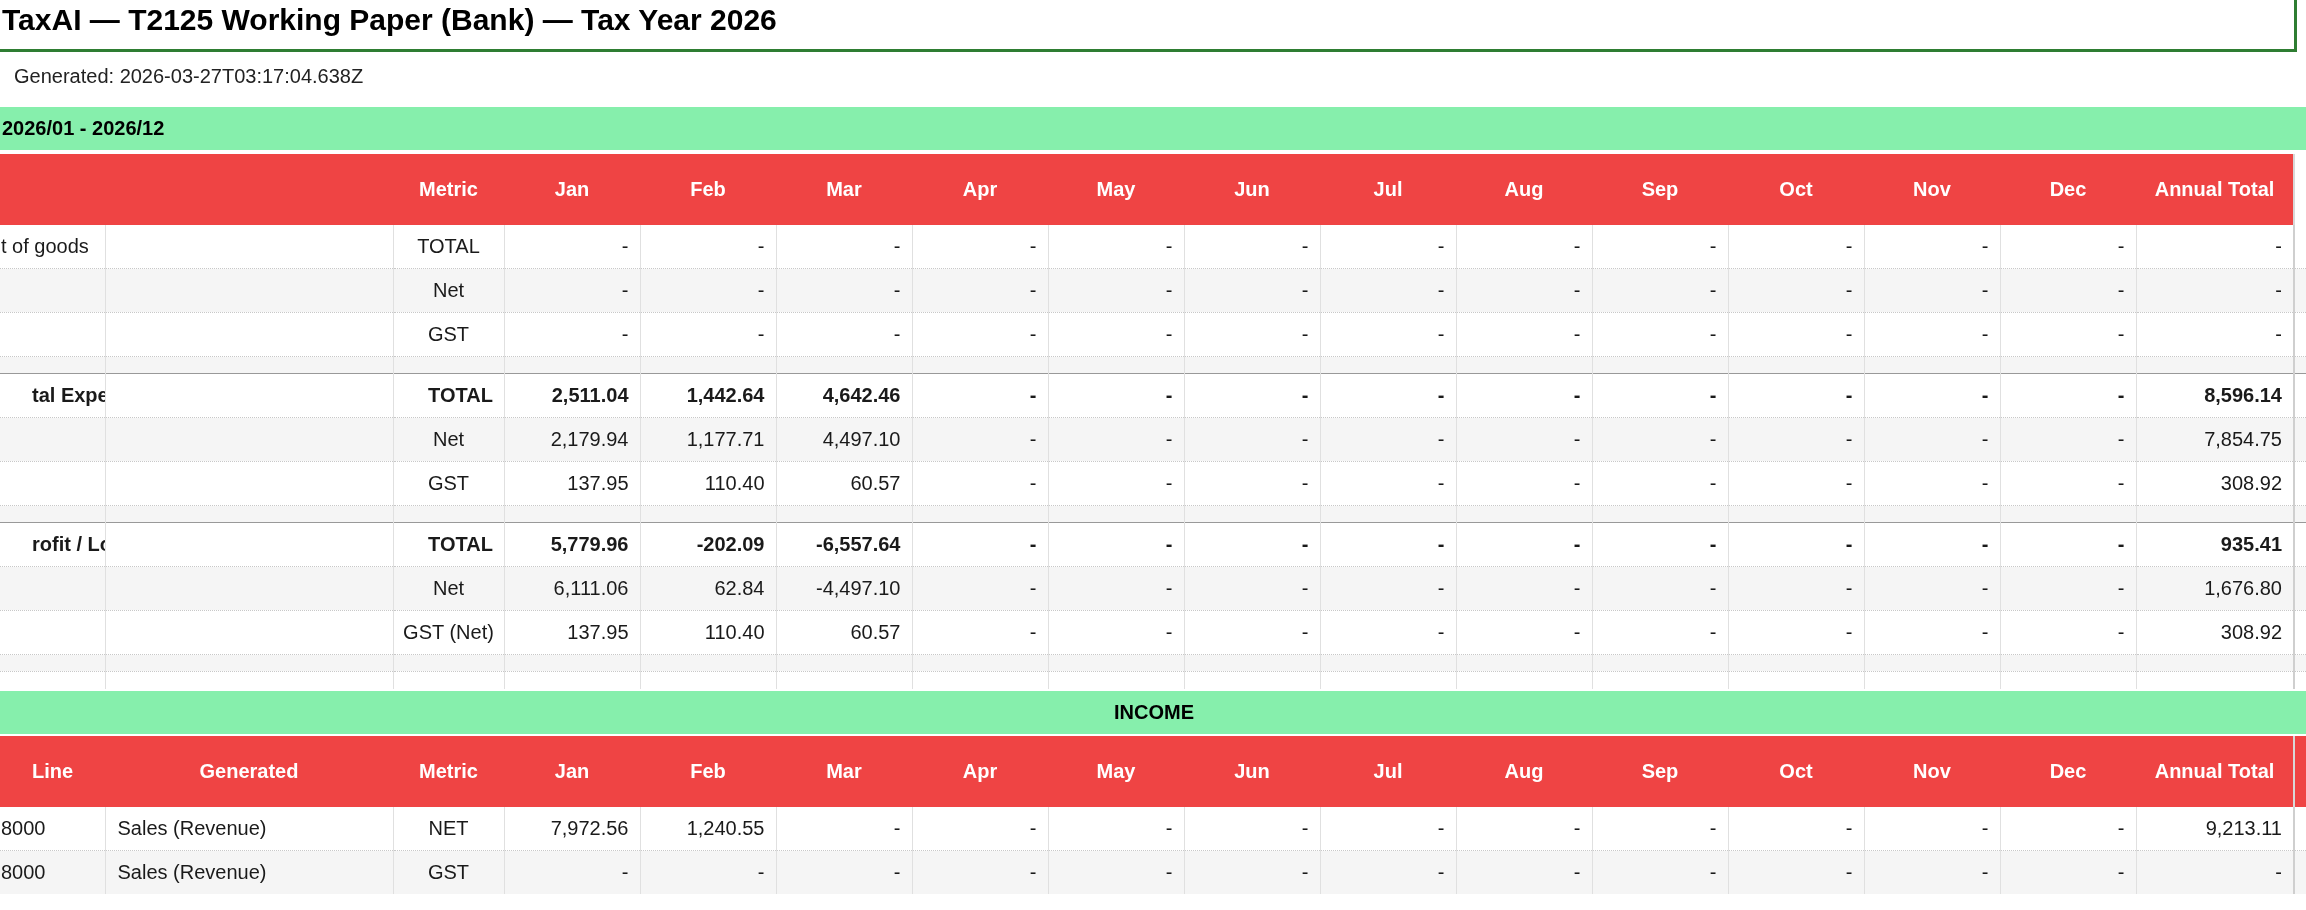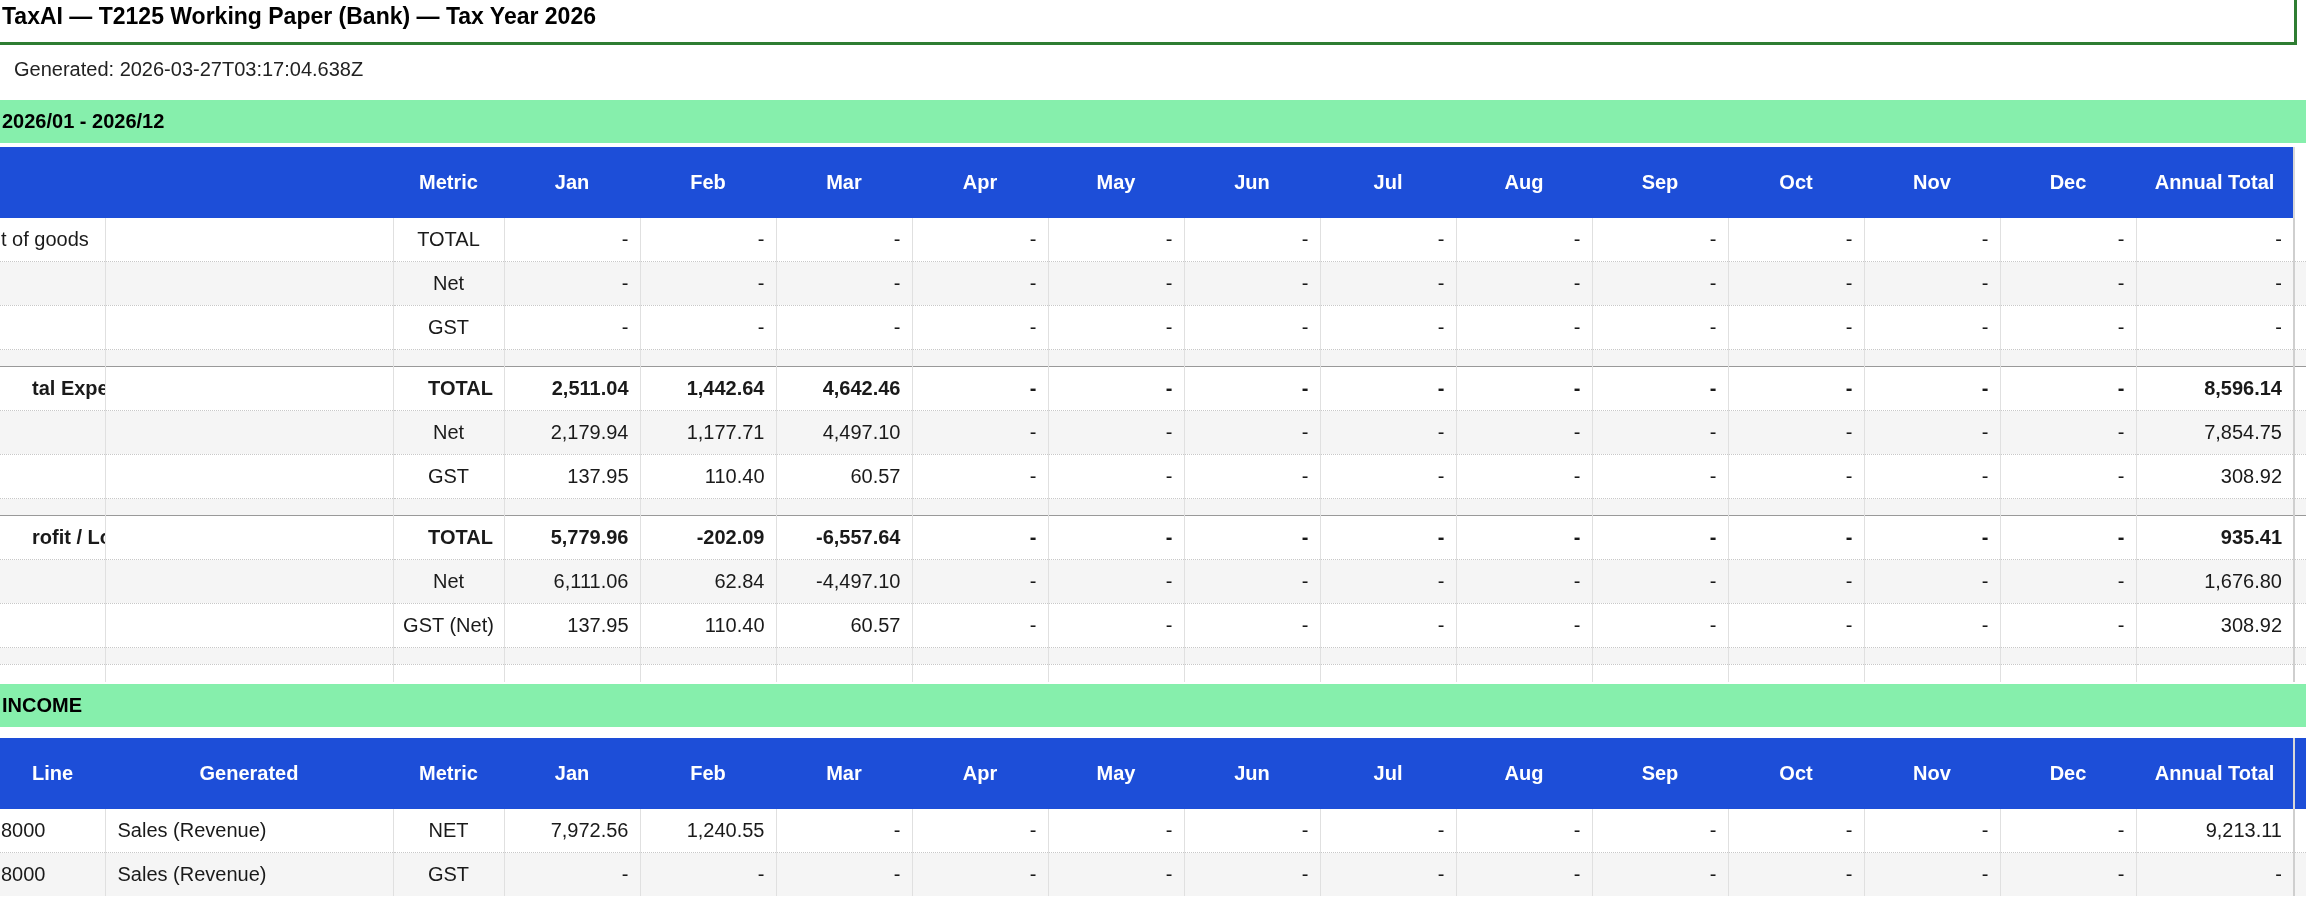--- a/index.html
+++ b/index.html
@@ -9,44 +9,44 @@
     font-size:20px;color:#1a1a1a;
   }
   .page{width:2306px;height:910px;overflow:hidden;position:relative;}
 
   
   .headbox{
     width:2297px;box-sizing:border-box;
     border-right:3px solid #2e7d32;border-bottom:3px solid #2e7d32;
     padding:3px 0 12px 2px;
   }
-  h1{margin:0;font-size:23px;font-weight:bold;color:#000;white-space:nowrap;}
+  h1{margin:0;font-size:30px;font-weight:bold;color:#000;white-space:nowrap;}
 
   
   .metaband{
     width:2297px;box-sizing:border-box;background:#f4f4f4;
     padding:10px 0 10px 2px;color:#222;white-space:nowrap;
   }
   .metaband .sep{margin:0 16px;color:#444;}
   .generated{padding:13px 0 13px 14px;color:#222;}
 
   
   .band{
     width:2306px;box-sizing:border-box;background:#86efac;
     font-weight:bold;color:#000;
     padding:10px 0 10px 2px;margin:6px 0 4px 0;white-space:nowrap;
   }
-  .band.income{margin:2px 0 11px 0;}
+  .band.income{margin:2px 0 2px 0;text-align:center;}
 
   
   table{border-collapse:collapse;table-layout:fixed;width:2434px;}
   col.c1{width:105px}col.c2{width:288px}col.c3{width:111px}
   col.cm{width:136px}col.ca{width:158px}col.cs{width:140px}
   th{
-    background:#1d4ed8;color:#fff;font-weight:bold;text-align:center;
+    background:#ef4444;color:#fff;font-weight:bold;text-align:center;
     padding:24px 8px;font-size:20px;overflow:hidden;white-space:nowrap;
   }
   table.upper th.c-sliver{background:#fff;}
   th.c-sliver{border-left:2px solid #d8d8d8;}
   td{
     padding:10px 8px;overflow:hidden;white-space:nowrap;
     box-sizing:border-box;
   }
   td+td{border-left:1px solid #e0e0e0;}
   td.c-sliver{border-left:2px solid #cfcfcf;}

